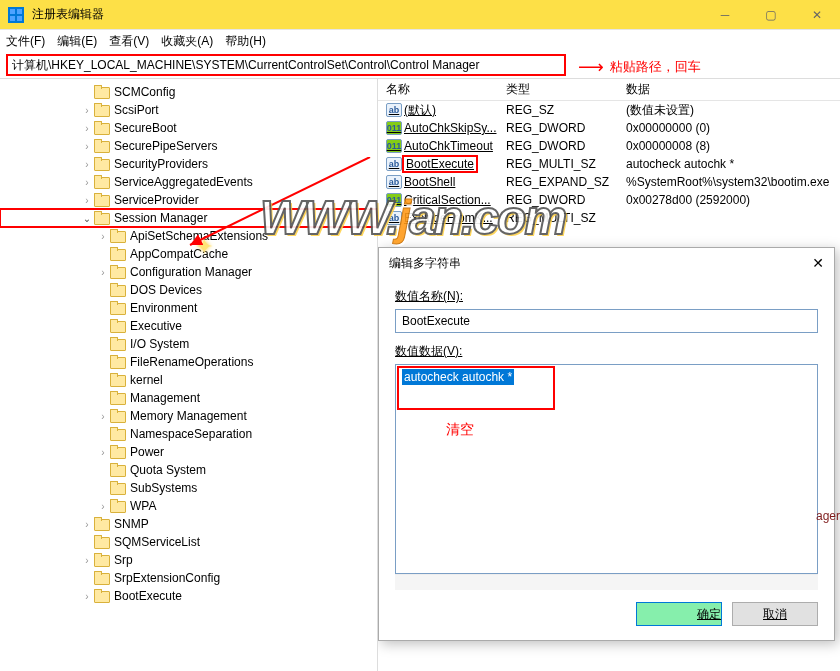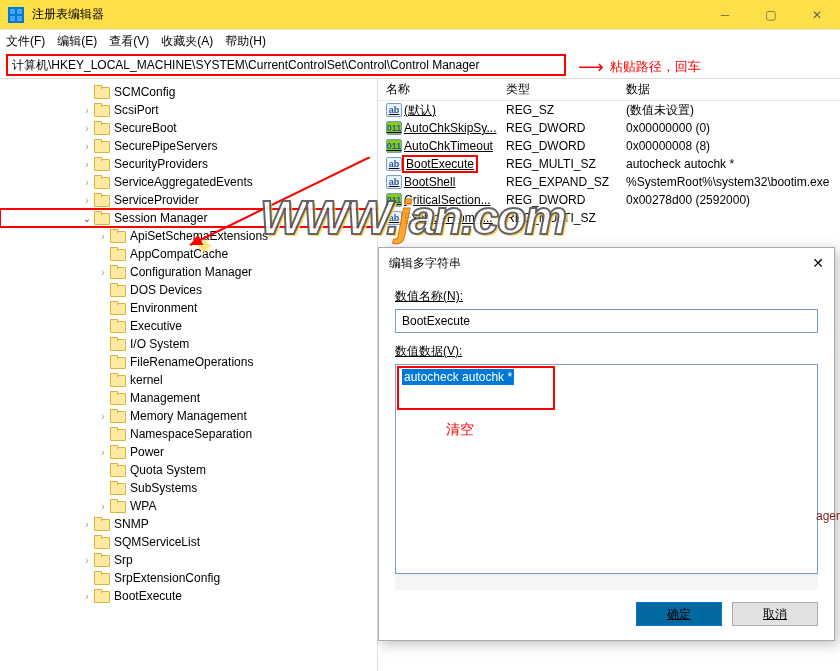--- a/index.html
+++ b/index.html
@@ -64,21 +64,21 @@
 .dlg-body { padding: 10px 16px 14px 16px; text-decoration: underline; }
 .dlg-label { font-size: 12px; margin-bottom: 4px; }
 .dlg-input { width: 100%; height: 24px; border: 1px solid #7a9ec5; padding: 2px 6px; font-size: 12px; background: #fff; }
 .dlg-textarea-wrap { position: relative; border: 1px solid #7a9ec5; height: 210px; margin-top: 2px; }
 .dlg-textarea { width: 100%; height: 100%; padding: 4px 6px; font-size: 12px; font-family: inherit; border: none; outline: none; resize: none; }
 .selected-text { background: #0078d7; color: #fff; padding: 1px 2px; position: absolute; left: 6px; top: 4px; font-size: 12px; }
 .red-rect { position: absolute; left: 1px; top: 1px; width: 158px; height: 44px; border: 2px solid red; pointer-events: none; }
 .clear-anno { position: absolute; left: 50px; top: 56px; color: red; font-size: 14px; }
 .dlg-buttons { display: flex; justify-content: flex-end; gap: 10px; margin-top: 12px; }
 .dlg-btn { width: 86px; height: 24px; border: 1px solid #adadad; background: #e1e1e1; font-size: 12px; }
-.dlg-btn.primary { border: 1px solid #0078d7; background: #0369a1; }
+.dlg-btn.primary { border: 1px solid #0078d7; background: #86efac; text-align: right; }
 .dlg-scroll-h { height: 16px; border-top: 1px solid #eee; background: #f5f5f5; }
 
 
 .red-arrow-svg { position: absolute; left: 180px; top: 78px; pointer-events: none; }
 
 
 .watermark { position: absolute; left: 260px; top: 190px; font-size: 48px; font-weight: bold; font-style: italic; color: #fff; -webkit-text-stroke: 2px #444; text-shadow: 2px 2px 0 #ffd24a; opacity: 0.9; pointer-events: none; white-space: nowrap; letter-spacing: -2px; }
 .watermark .gray { -webkit-text-stroke: 2px #555; }
 .watermark .orange { color: #ff9b1a; -webkit-text-stroke: 1px #c96f00; text-shadow: 2px 2px 0 #fff; }
 

